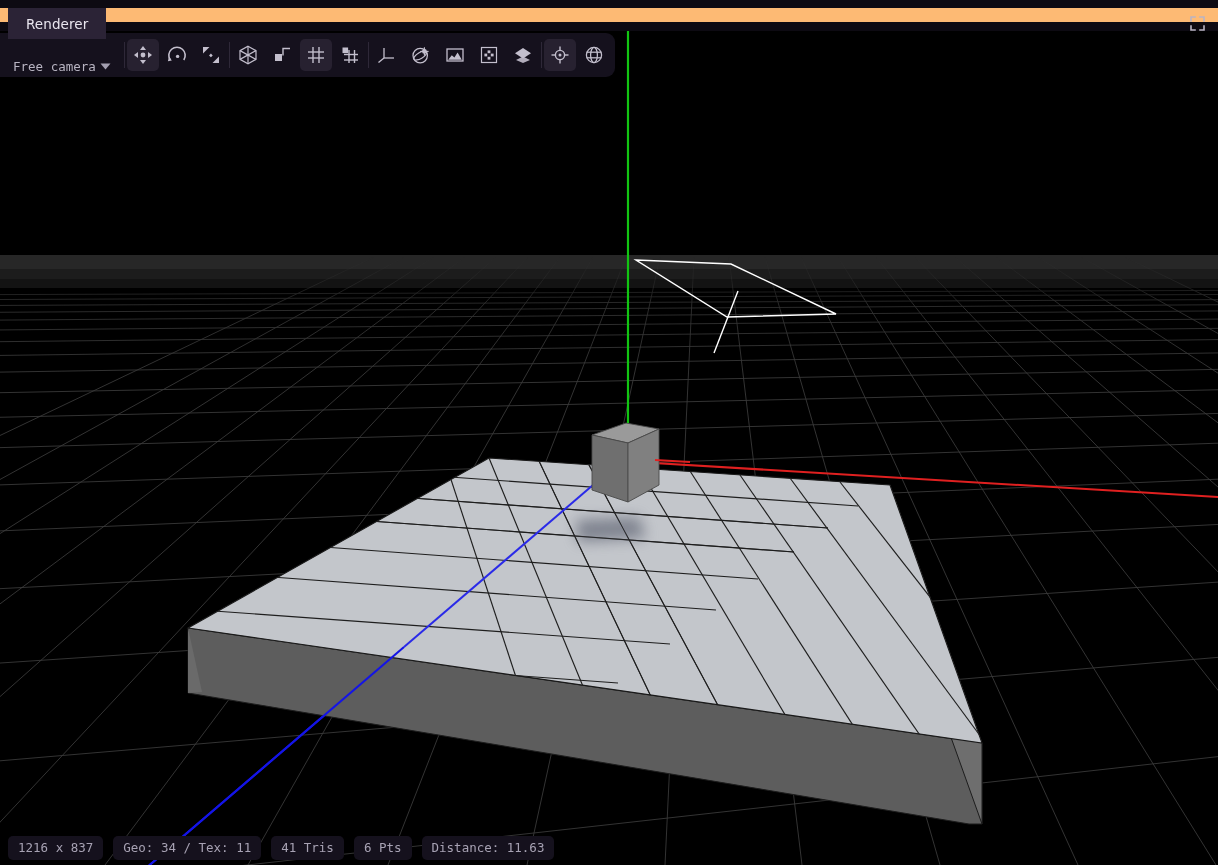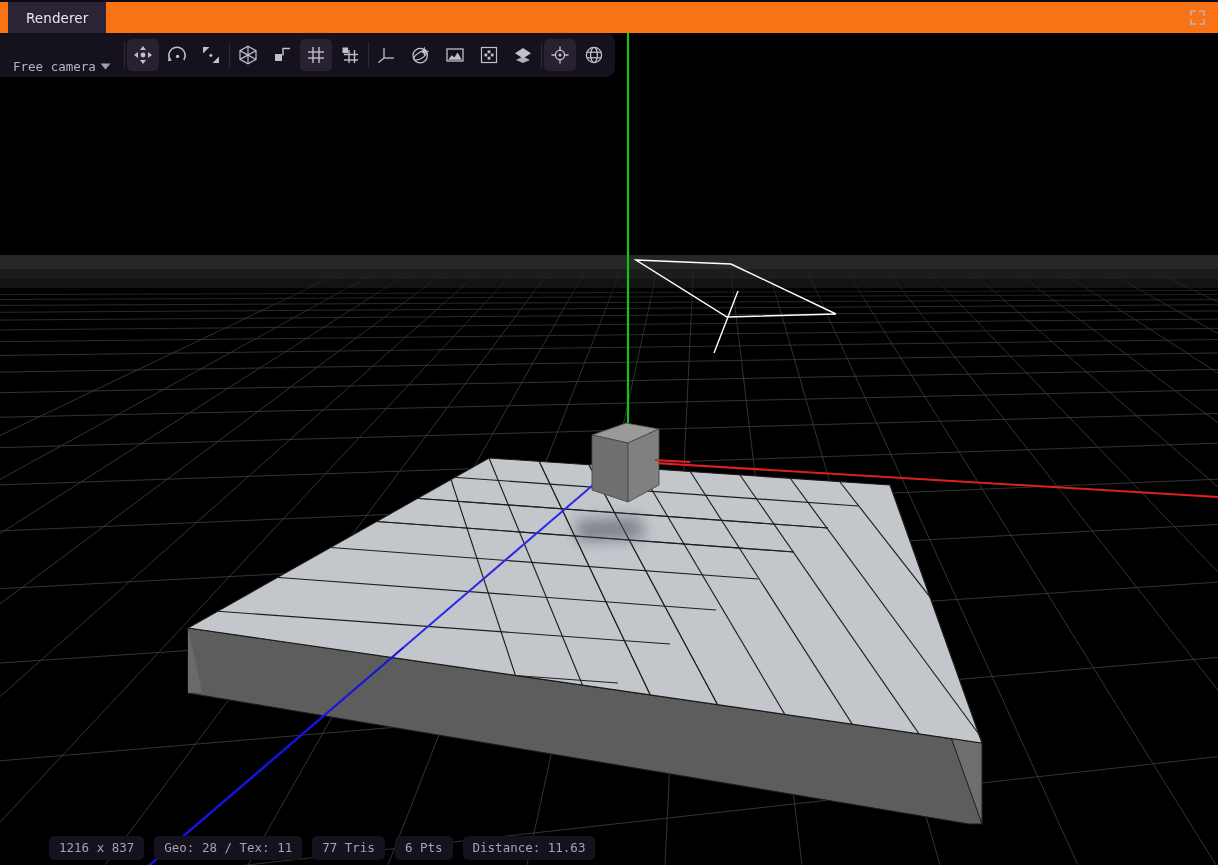--- a/index.html
+++ b/index.html
@@ -19,23 +19,23 @@
     position: relative;
     width: 1218px;
     height: 865px;
     background: #0d0a12;
     overflow: hidden;
   }
 
   
   .titlebar {
     position: absolute;
-    left: 0; top: 2px;
-    width: 1218px; height: 31px;
-    background: #f97316;
+    left: 0; top: 8px;
+    width: 1218px; height: 14px;
+    background: #fdba74;
     z-index: 40;
   }
   .tab {
     position: absolute;
     left: 8px; top: 0;
     height: 31px;
     padding: 0 18px;
     display: flex;
     align-items: center;
     background: #2b2336;
@@ -119,21 +119,20 @@
   
   .statusbar {
     position: absolute;
     left: 0; bottom: 0;
     height: 34px;
     display: flex;
     align-items: center;
     gap: 10px;
     padding-left: 8px;
     z-index: 30;
-    margin-left: 41px;
   }
   .stat {
     background: #15111d;
     border-radius: 5px;
     padding: 4px 10px 5px;
     color: #a7a2b3;
     font-family: "DejaVu Sans Mono", monospace;
     font-size: 12.5px;
     white-space: nowrap;
   }
@@ -445,19 +444,19 @@
         <circle cx="10" cy="10" r="7.6"></circle>
         <ellipse cx="10" cy="10" rx="3.4" ry="7.6"></ellipse>
         <path d="M2.6,7.2 L17.4,7.2"></path>
         <path d="M2.6,12.8 L17.4,12.8"></path>
       </svg>
     </div>
   </div>
 
   <div class="statusbar">
     <div class="stat">1216 x 837</div>
-    <div class="stat">Geo: 28 / Tex: 11</div>
-    <div class="stat">77 Tris</div>
+    <div class="stat">Geo: 34 / Tex: 11</div>
+    <div class="stat">41 Tris</div>
     <div class="stat">6 Pts</div>
     <div class="stat">Distance: 11.63</div>
   </div>
 
 </div>
 
 </body></html>

